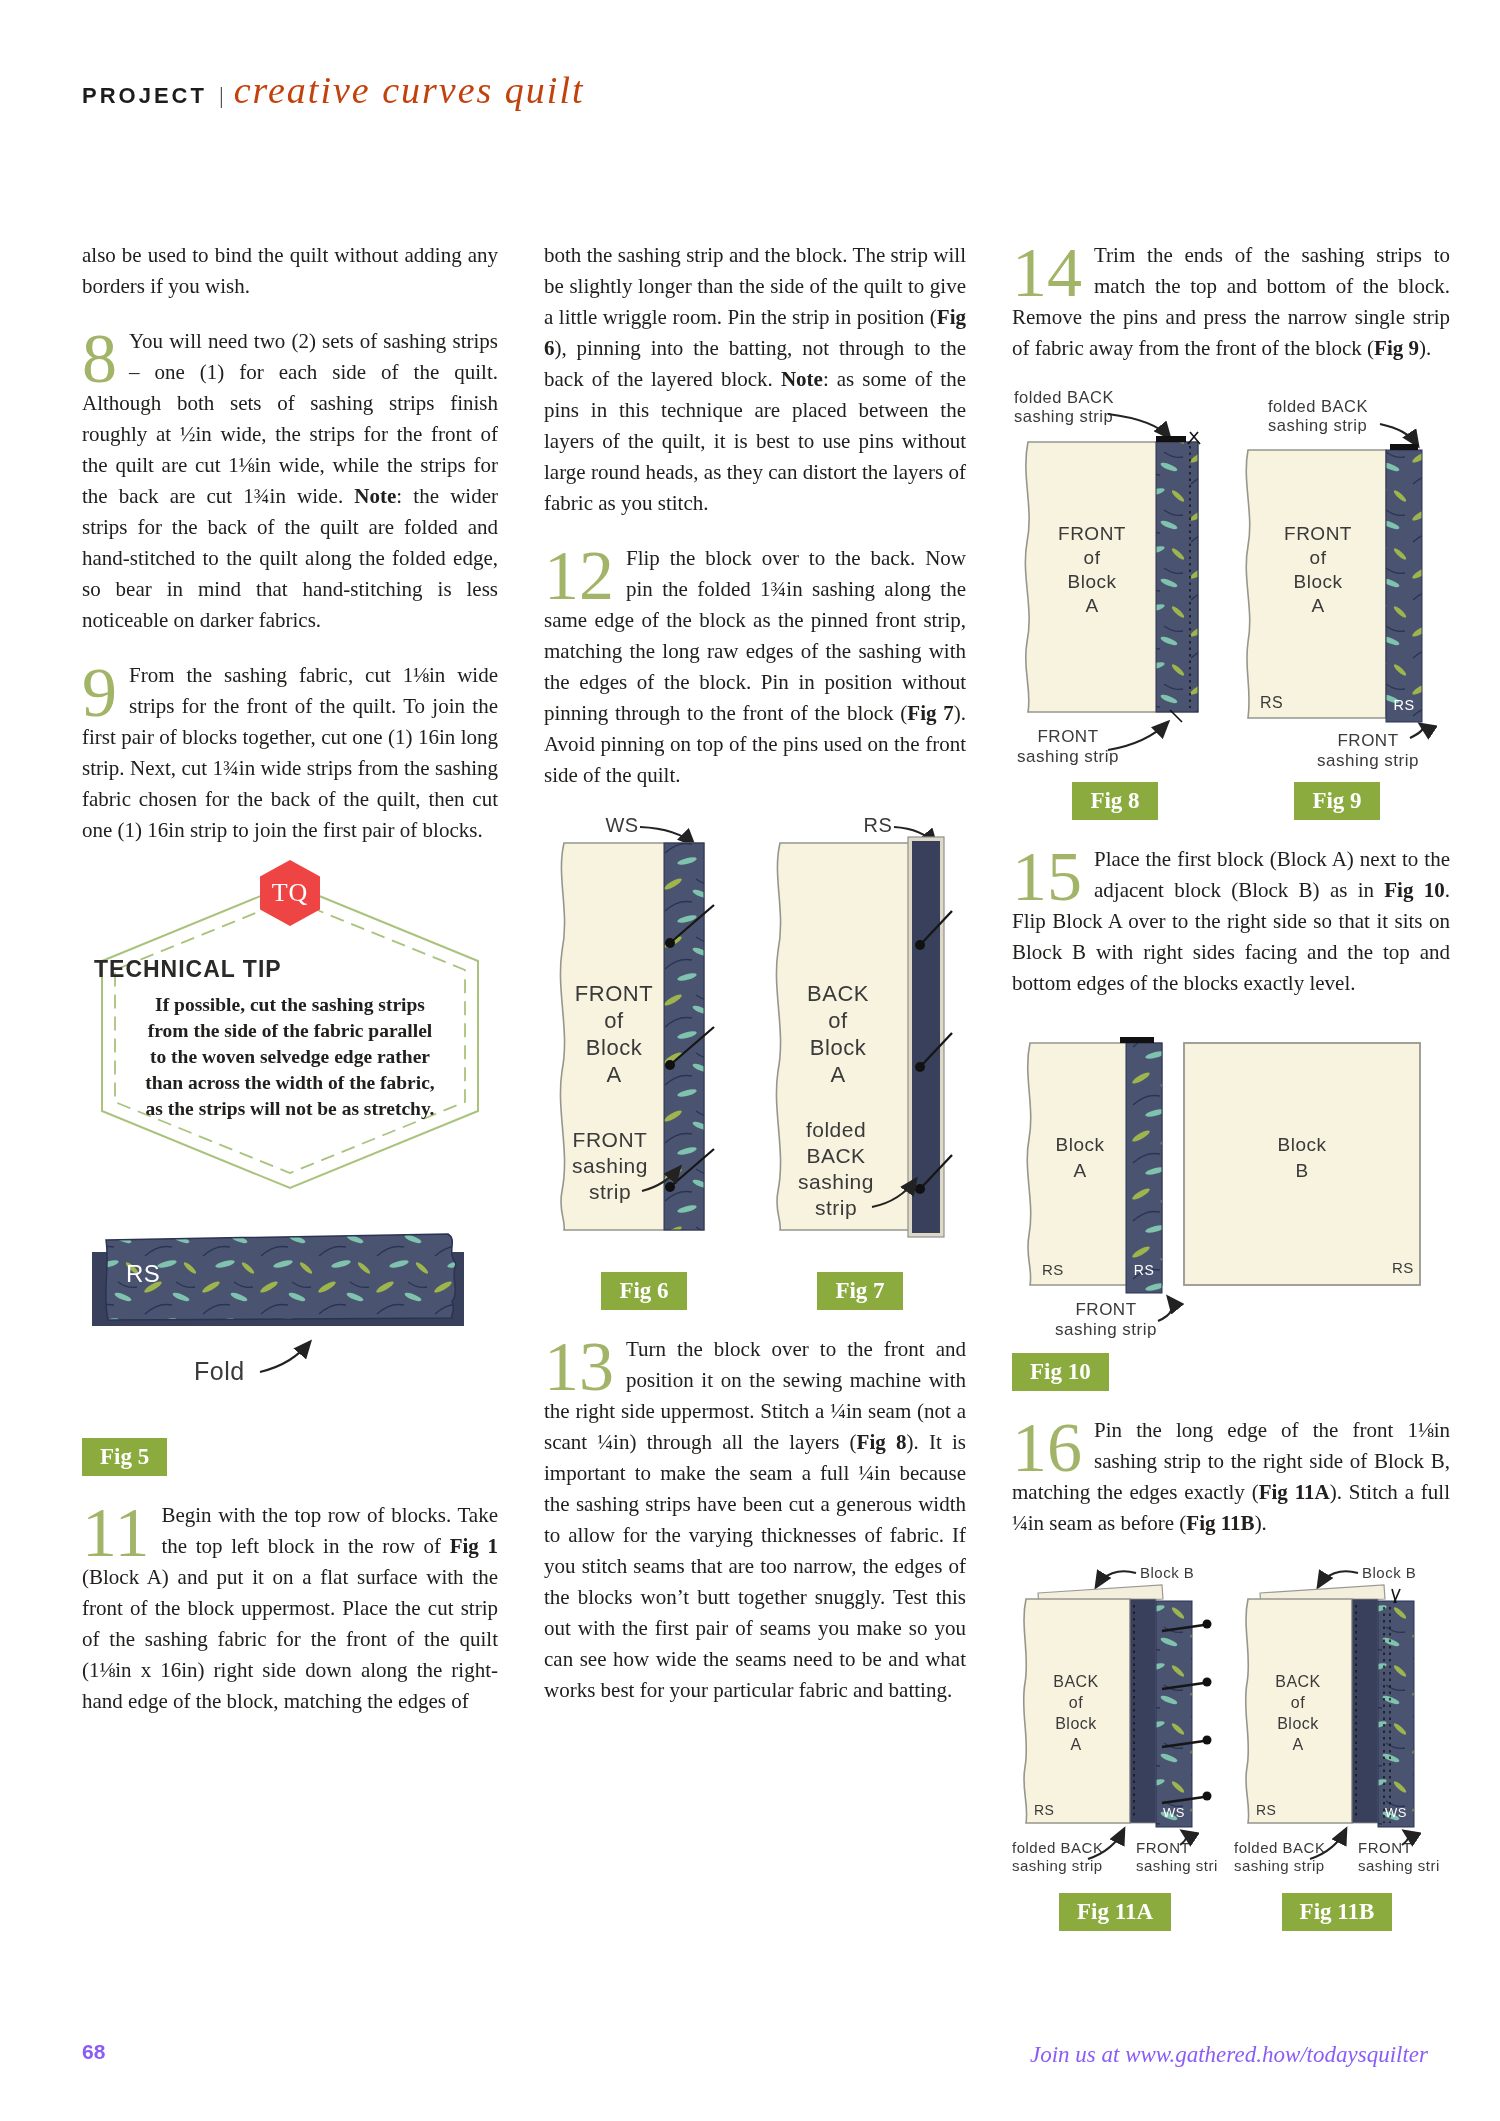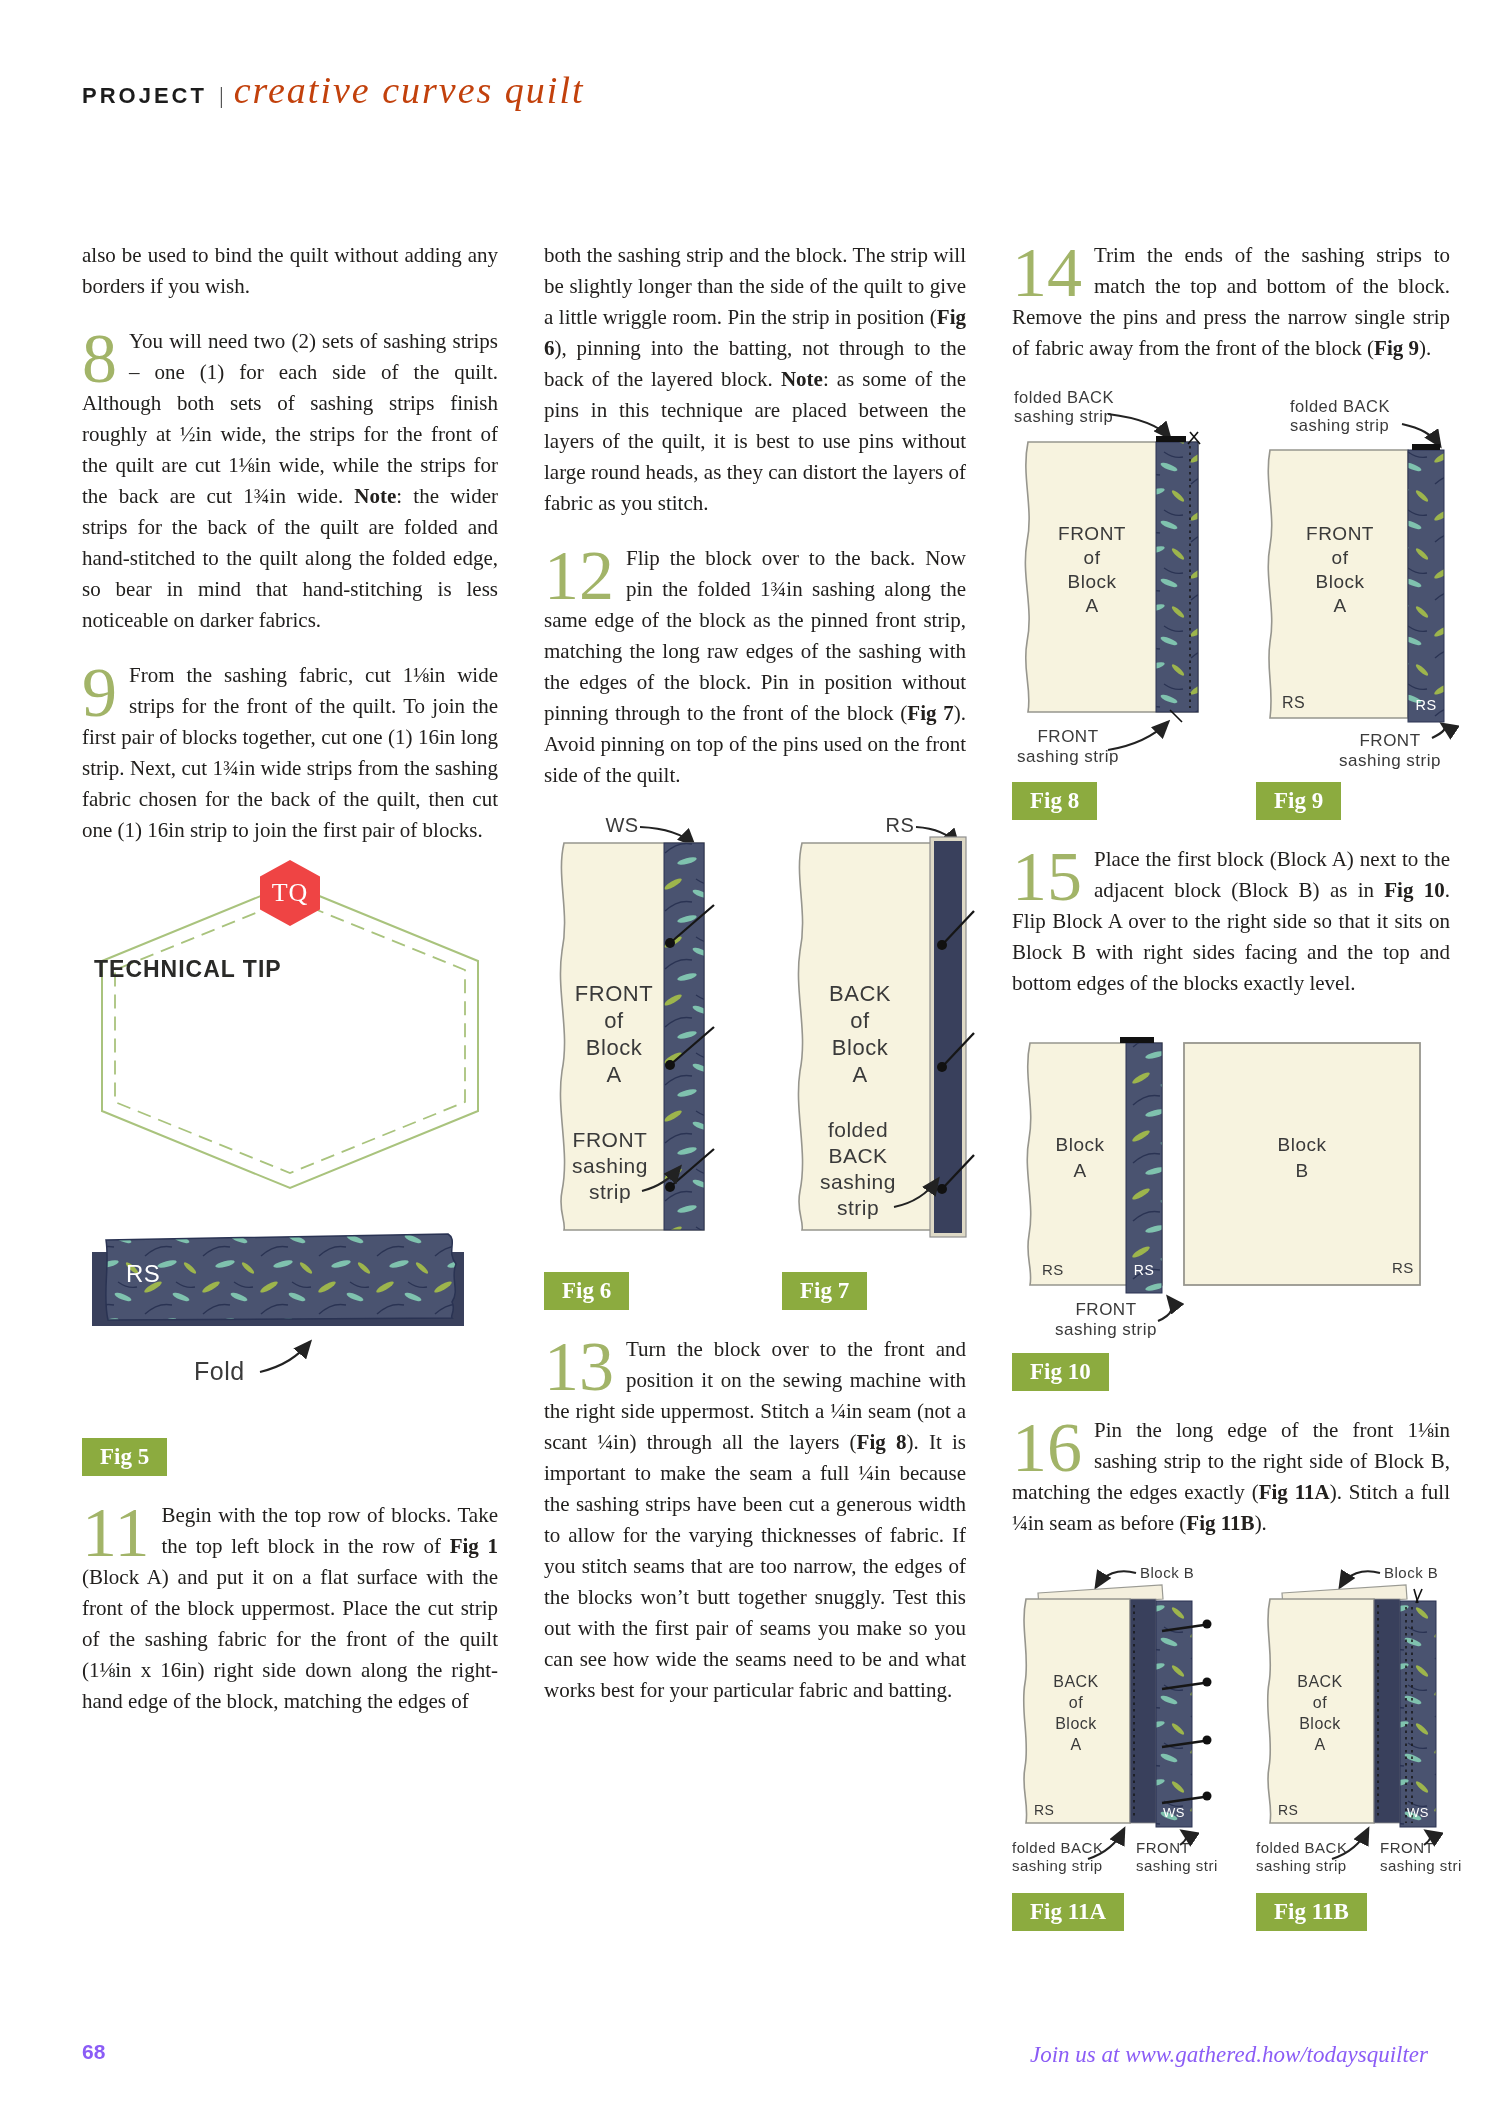--- a/index.html
+++ b/index.html
@@ -30,21 +30,21 @@
                display:flex; align-items:center; justify-content:center; }
   .tip-badge span { color:#fff; font-size:26px; font-family:"Liberation Serif", serif; letter-spacing:1px; }
   .tip-title { position:absolute; top:96px; width:100%; text-align:left;
                font-family:"Liberation Sans", sans-serif; font-weight:bold;
                font-size:23px; letter-spacing:1px; color:#2a2a28; }
   .tip-body { position:absolute; top:132px; left:48px; width:296px; text-align:center;
               font-weight:bold; font-size:19.5px; line-height:26px; color:#22201e; }
 
   
   .figure { margin-top:10px; }
-  .figrow { display:flex; gap:38px; margin-top:14px; }
+  .figrow { display:flex; gap:16px; margin-top:14px;text-align:center; }
   .figcap { display:inline-block; background:#8cab3f; color:#ffffff; font-weight:bold;
             font-size:23px; padding:6px 18px; margin-top:8px; font-family:"Liberation Serif", serif; }
   .svgtxt { font-family:"Liberation Sans", sans-serif; fill:#3a3a3a; letter-spacing:0.5px; }
   .svgw { fill:#ffffff; }
   .arrowpath { fill:none; stroke:#222222; stroke-width:2.1; }
   .pinline { stroke:#161616; stroke-width:2.3; }
   .pindot { fill:#111111; }
   .dashline { stroke:#161616; stroke-width:1.5; stroke-dasharray:2.5 4; fill:none; }
   .blockshape { fill:#f7f3df; stroke:#97968e; stroke-width:1.6; }
 
@@ -94,20 +94,21 @@
 
       <div class="tip">
         <svg class="tip-hex" width="380" height="308" viewBox="0 0 380 308">
           <polygon points="190,2 378,79 378,229 190,306 2,229 2,79" fill="none" stroke="#a9c37d" stroke-width="2"></polygon>
           <polygon points="190,17 365,88 365,220 190,291 15,220 15,88" fill="none" stroke="#a9c37d" stroke-width="1.8" stroke-dasharray="14 8"></polygon>
         </svg>
         <div class="tip-badge">
             <span>TQ</span>
           </div>
         <div class="tip-title">TECHNICAL TIP</div>
+        <div class="tip-body">If possible, cut the sashing strips from the side of the fabric parallel to the woven selvedge edge rather than across the width of the fabric, as the strips will not be as stretchy.</div>
       </div>
 
 
       <div class="figure">
         <svg width="400" height="208" viewBox="0 0 400 208">
           <rect x="10" y="34" width="372" height="74" fill="#39405c"></rect>
           <path d="M24,22 L366,16 C376,22 364,34 374,46 C368,60 378,72 370,84 C374,92 368,98 370,100 L26,102 C20,76 28,48 24,22 Z" fill="url(#leafP)" stroke="#2a3353" stroke-width="1.5"></path>
           <text class="svgtxt svgw" x="44" y="64" font-size="24">RS</text>
           <text class="svgtxt" x="112" y="162" font-size="25">Fold</text>
           <path class="arrowpath" d="M178,154 C202,148 216,138 228,124" marker-end="url(#ah)"></path>

